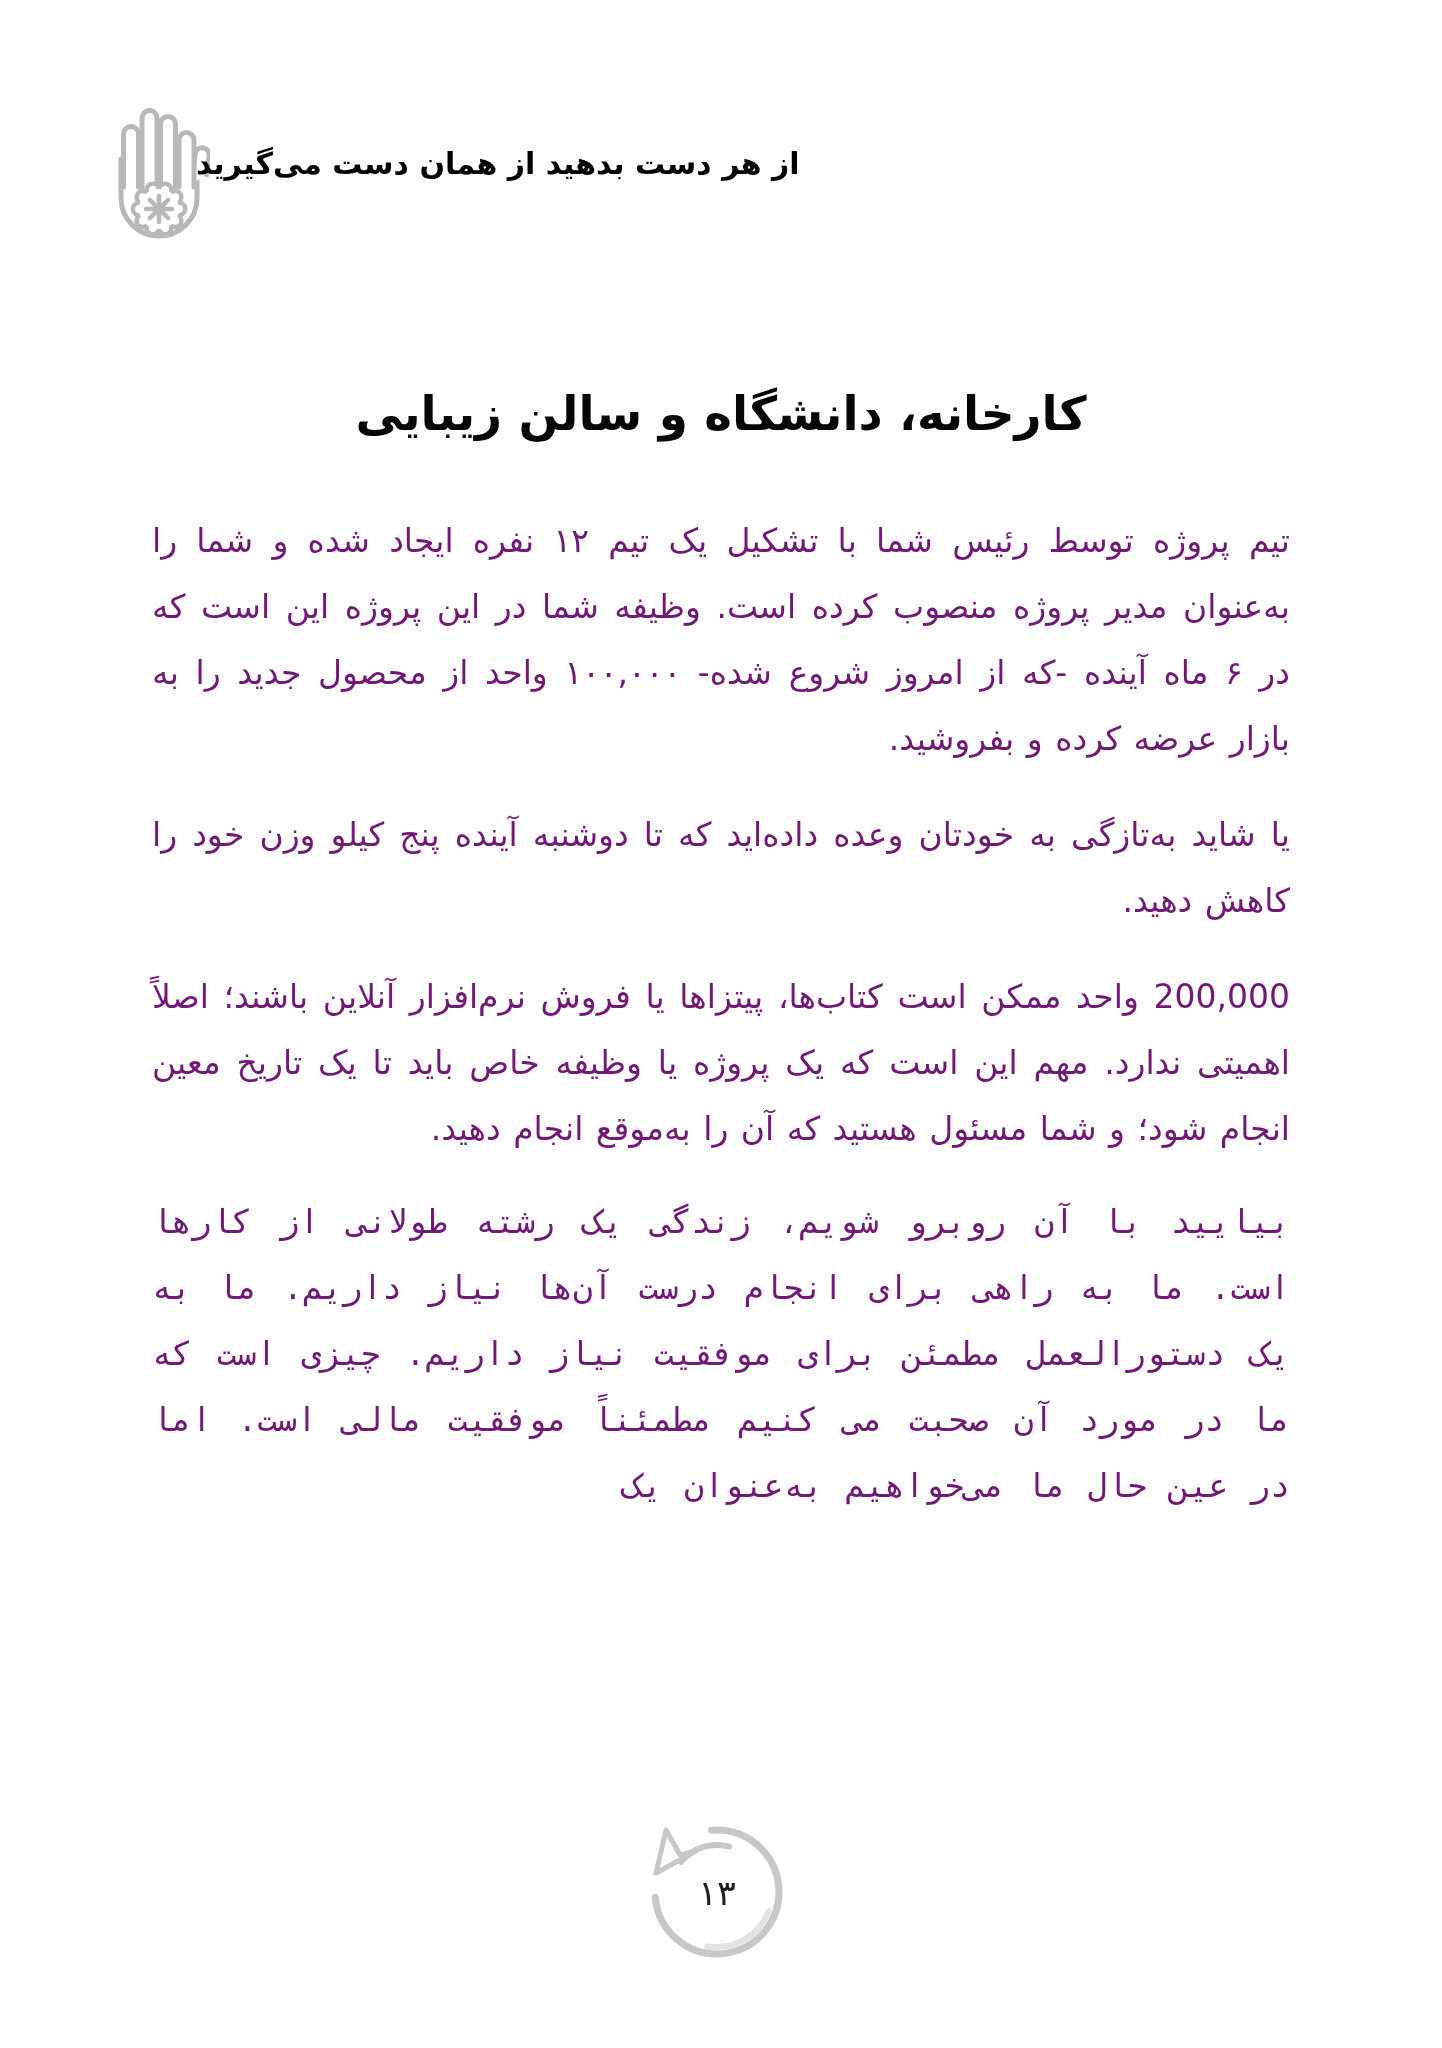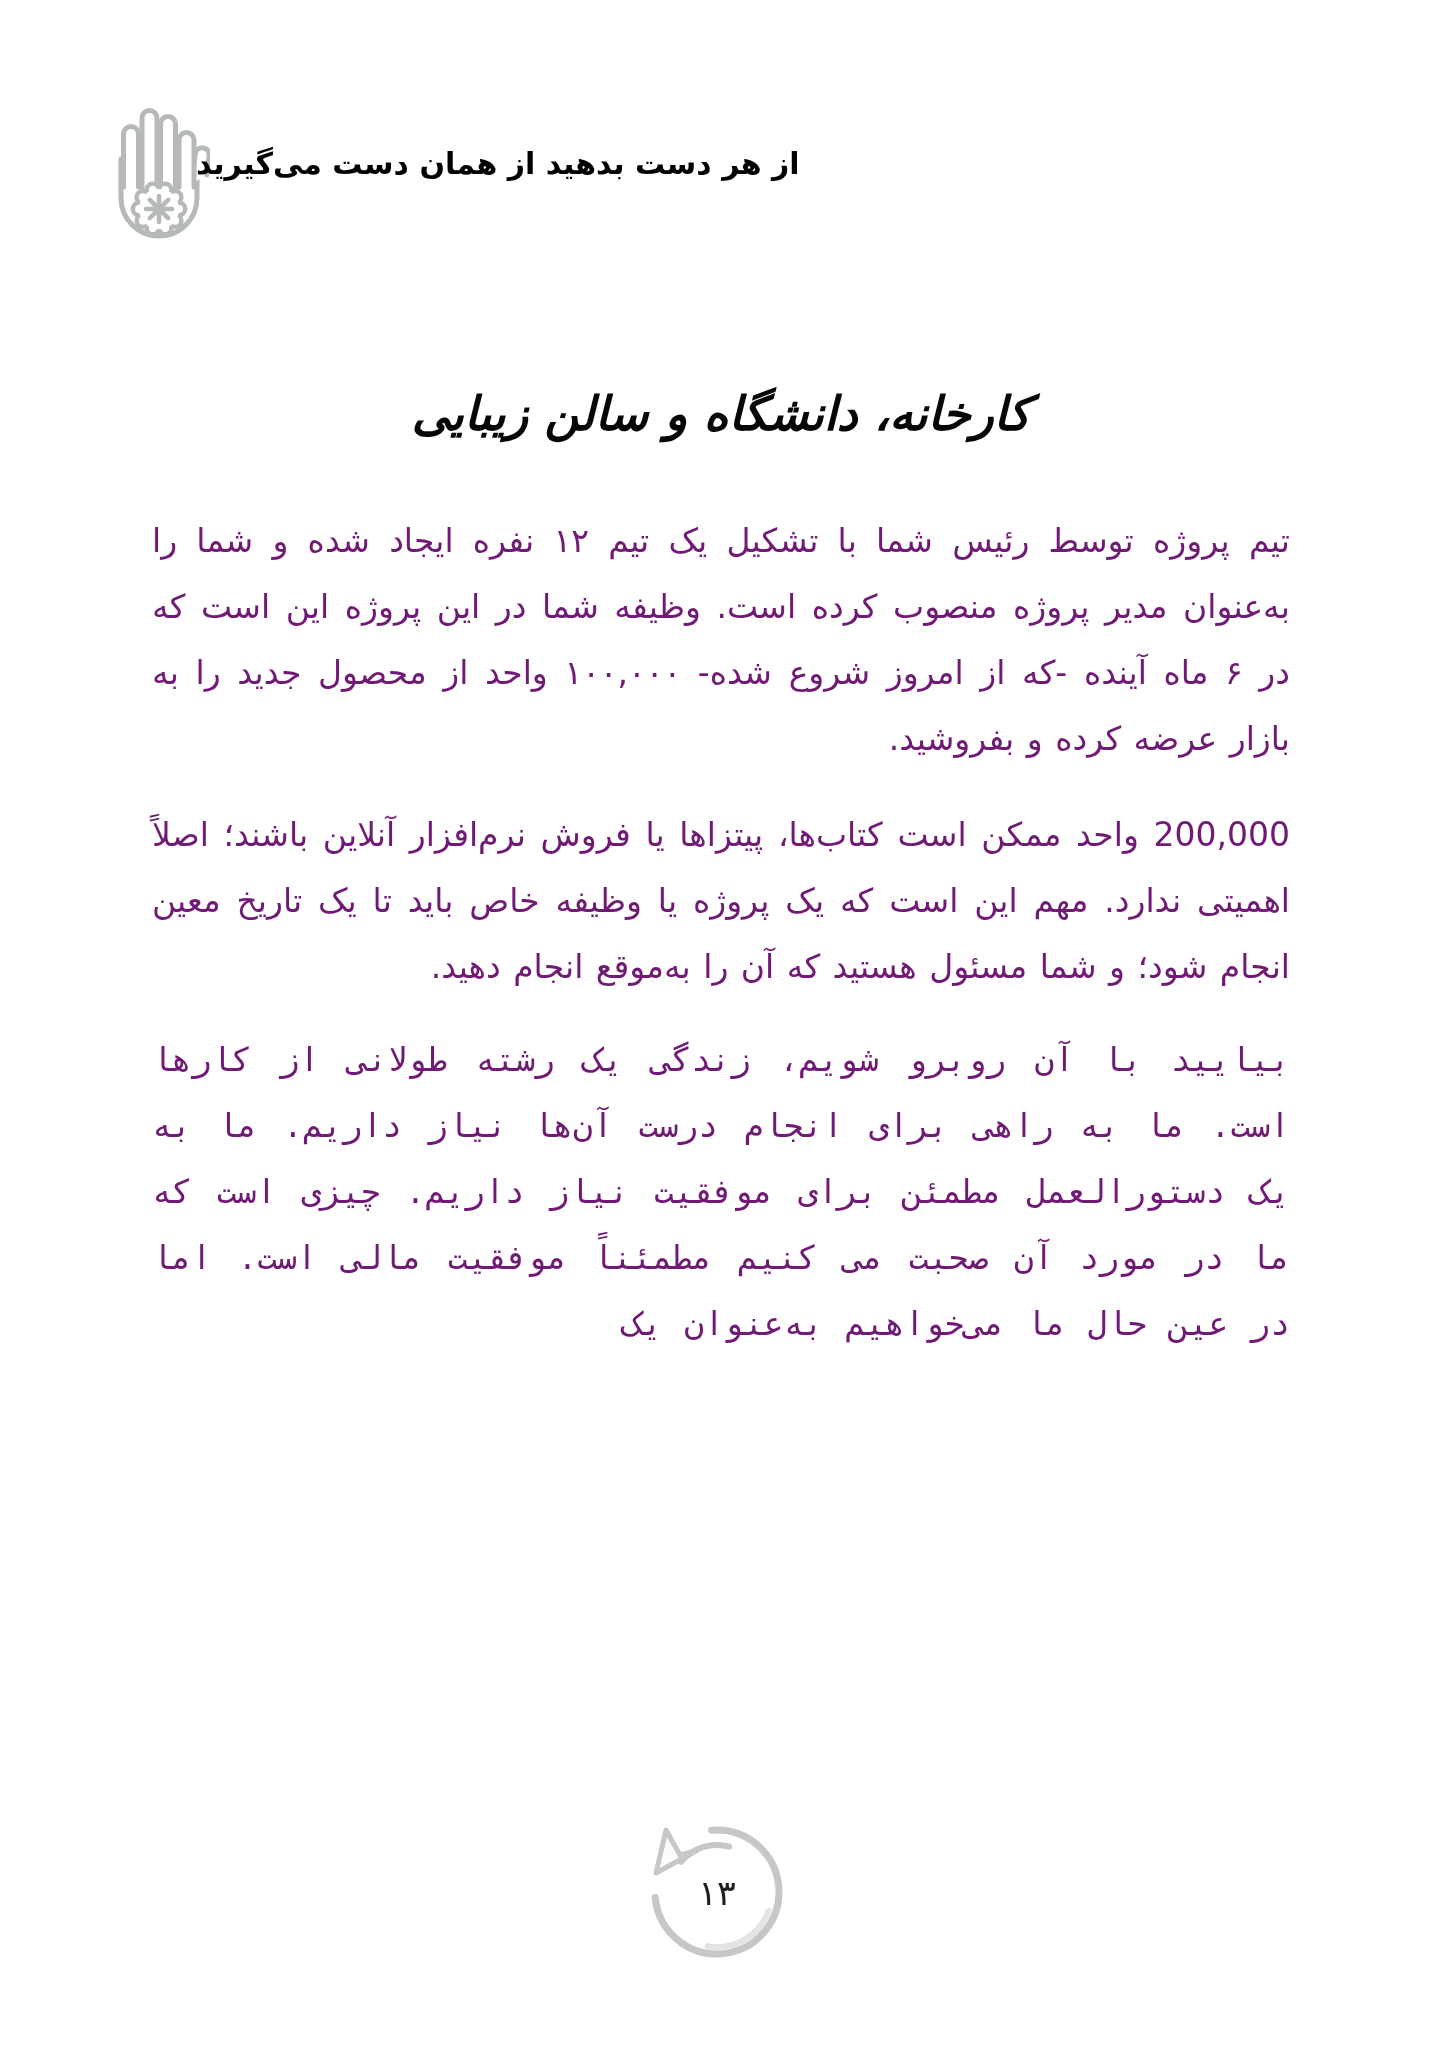--- a/index.html
+++ b/index.html
@@ -23,21 +23,21 @@
   }
   
   .content{
     position:absolute;top:378px;left:152px;right:152px;
     direction:rtl;
   }
   .chapter-title{
     margin:0 0 58px 0;
     text-align:center;
     font-size:47px;line-height:72px;
-    font-weight:bold;color:#060606;font-style:italic;
+    font-weight:bold;color:#060606;
   }
   .content p{
     margin:0 0 30px 0;
     font-size:33px;line-height:66px;
     color:#701a75;
     text-align:justify;
     text-justify:inter-word;
     word-spacing:2px;
   }
   .content p:last-child{margin-bottom:0;font-family:Liberation Mono, monospace;}
@@ -85,20 +85,21 @@
         <line x1="41.8" y1="130.2" x2="60.2" y2="111.8"></line>
       </g>
     </svg>
   </span>
   <div class="motto">از هر دست بدهید از همان دست می‌گیرید</div>
 </header>
 
 <main class="content">
   <h1 class="chapter-title">کارخانه، دانشگاه و سالن زیبایی</h1>
   <p>تیم پروژه توسط رئیس شما با تشکیل یک تیم ۱۲ نفره ایجاد شده و شما را به‌عنوان مدیر پروژه منصوب کرده است. وظیفه شما در این پروژه این است که در ۶ ماه آینده -که از امروز شروع شده- ۱۰۰,۰۰۰ واحد از محصول جدید را به بازار عرضه کرده و بفروشید.</p>
+  <p>یا شاید به‌تازگی به خودتان وعده داده‌اید که تا دوشنبه آینده پنج کیلو وزن خود را کاهش دهید.</p>
   <p>200,000 واحد ممکن است کتاب‌ها، پیتزاها یا فروش نرم‌افزار آنلاین باشند؛ اصلاً اهمیتی ندارد. مهم این است که یک پروژه یا وظیفه خاص باید تا یک تاریخ معین انجام شود؛ و شما مسئول هستید که آن را به‌موقع انجام دهید.</p>
   <p>بیایید با آن روبرو شویم، زندگی یک رشته طولانی از کارها است. ما به راهی برای انجام درست آن‌ها نیاز داریم. ما به یک دستورالعمل مطمئن برای موفقیت نیاز داریم. چیزی است که ما در مورد آن صحبت می کنیم مطمئناً موفقیت مالی است. اما در عین حال ما می‌خواهیم به‌عنوان یک</p>
 </main>
 
 <footer class="page-footer">
   <span class="pageno-badge">
     <svg viewBox="0 0 150 150" width="150" height="150" aria-hidden="true">
 
       <path d="M126.7,93.8 A55,55 0 0 1 65.4,129.2" fill="none" stroke="#e2e4e3" stroke-width="6" stroke-linecap="round"></path>
 

